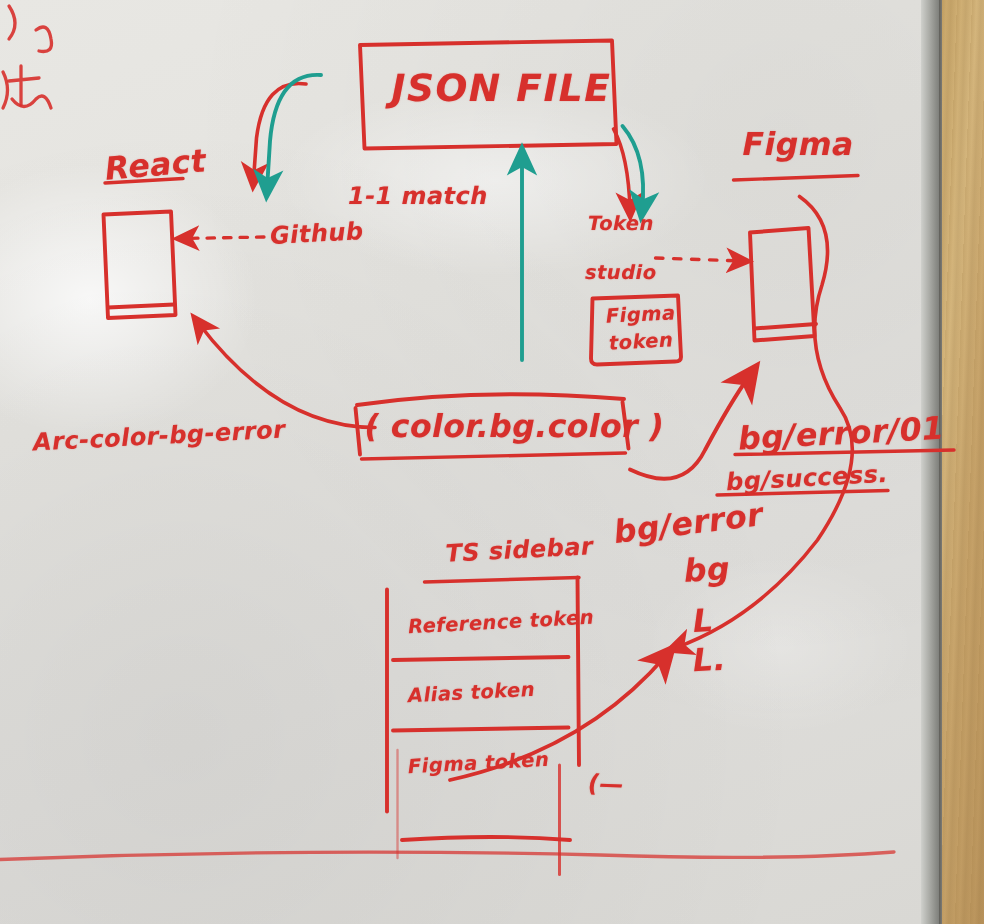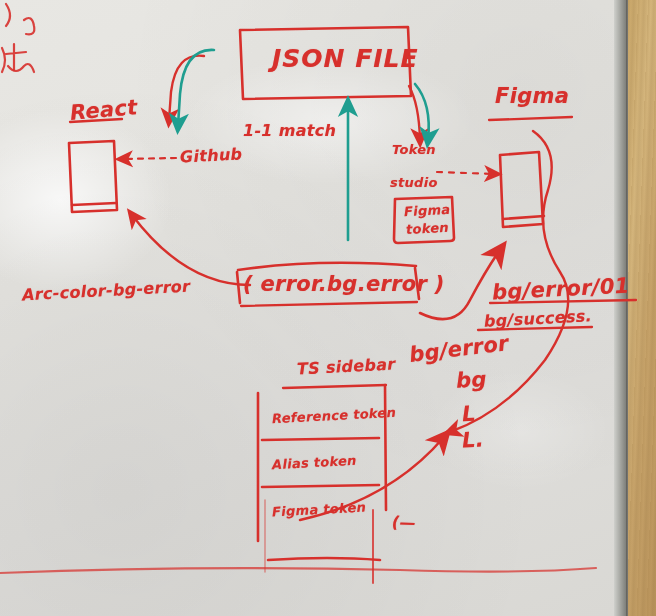--- a/index.html
+++ b/index.html
@@ -189,39 +189,39 @@
     <g fill="none" stroke="#1f9e90" stroke-width="2.6" stroke-linecap="round" stroke-linejoin="round">
       <path d="M214,50 Q184,48 180,94 L178,126" marker-end="url(#ahT)"></path>
       <path d="M415,84 Q432,104 428,140" marker-end="url(#ahT)"></path>
       <path d="M348,240 L348,104" marker-end="url(#ahT)"></path>
     </g>
   </svg>
 
   <div class="scrib rot-n5" style="left:4px; top:8px; opacity:0;">h ζ</div>
   <div class="scrib rot-n5" style="left:0px; top:48px; opacity:0;">tc hu</div>
 
-  <div class="hw xl rot-n2" style="left:272px; top:44px;">JSON FILE</div>
+  <div class="hw xl rot-n2" style="left:261px; top:44px;">JSON FILE</div>
 
   <div class="hw lg rot-n5" style="left:70px; top:98px;">React</div>
 
   <div class="hw md rot-n3" style="left:180px; top:146px;">Github</div>
 
-  <div class="hw md rot-n4" style="left:243px; top:121px;">1-1 match</div>
+  <div class="hw md rot-n4" style="left:232px; top:121px;">1-1 match</div>
 
   <div class="hw lg rot-n4" style="left:495px; top:84px;">Figma</div>
 
   <div class="hw sm rot-n4" style="left:392px; top:142px;">Token</div>
   <div class="hw sm rot-n4" style="left:390px; top:175px;">studio</div>
 
   <div class="hw sm rot-n3" style="left:404px; top:203px;">Figma</div>
   <div class="hw sm rot-n3" style="left:406px; top:221px;">token</div>
 
   <div class="hw md rot-n3" style="left:22px; top:281px;">Arc-color-bg-error</div>
 
-  <div class="hw lg rot-n2" style="left:243px; top:272px;">( error.bg.error )</div>
+  <div class="hw lg rot-n2" style="left:243px; top:272px;">( color.bg.color )</div>
 
   <div class="hw lg rot-n3" style="left:492px; top:277px;">bg/error/01</div>
   <div class="hw md rot-n3" style="left:484px; top:309px;">bg/success.</div>
   <div class="hw lg rot-n7" style="left:409px; top:337px;">bg/error</div>
   <div class="hw lg rot-n3" style="left:456px; top:368px;">bg</div>
   <div class="hw lg rot-n3" style="left:462px; top:402px;">L</div>
   <div class="hw lg rot-n3" style="left:462px; top:428px;">L.</div>
   <div class="hw md rot-p2" style="left:392px; top:513px;">(—</div>
 
   <div class="hw md rot-n3" style="left:297px; top:357px;">TS sidebar</div>

